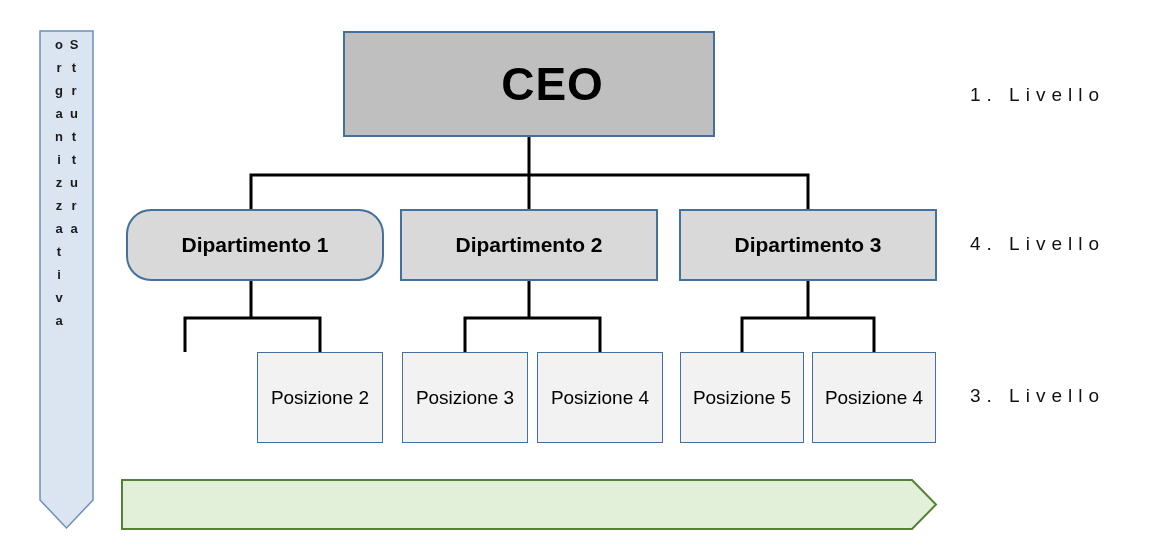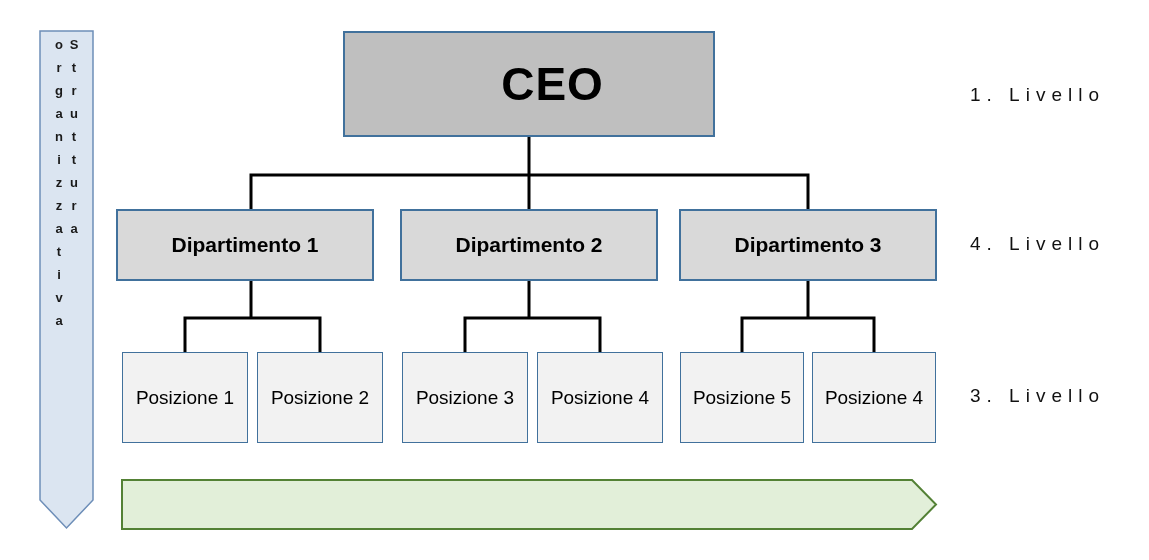--- a/index.html
+++ b/index.html
@@ -50,21 +50,21 @@
     letter-spacing: 1px;
     padding-left: 47px;
   }
   .dept {
     top: 209px; width: 258px; height: 72px;
     background: var(--dept-fill, #d9d9d9);
     border: 2px solid var(--box-border, #41719c);
     font-weight: bold;
     font-size: 21px;
   }
-  .dept1 { left: 116px; }
+  .dept1 { left: 126px; border-radius: 25px; }
   .dept2 { left: 400px; }
   .dept3 { left: 679px; }
   .pos {
     top: 352px; width: 126px; height: 91px;
     background: var(--pos-fill, #f2f2f2);
     border: 1.5px solid var(--box-border, #41719c);
     font-size: 19px;
   }
   .pos1 { left: 122px; }
   .pos2 { left: 257px; }
@@ -147,23 +147,20 @@
   <div class="box dept dept1">
     <span>Dipartimento 1</span>
   </div>
   <div class="box dept dept2">
     <span>Dipartimento 2</span>
   </div>
   <div class="box dept dept3">
     <span>Dipartimento 3</span>
   </div>
 
-  <div class="box pos pos1">
-    <span>Posizione 1</span>
-  </div>
   <div class="box pos pos2">
     <span>Posizione 2</span>
   </div>
   <div class="box pos pos3">
     <span>Posizione 3</span>
   </div>
   <div class="box pos pos4">
     <span>Posizione 4</span>
   </div>
   <div class="box pos pos5">

